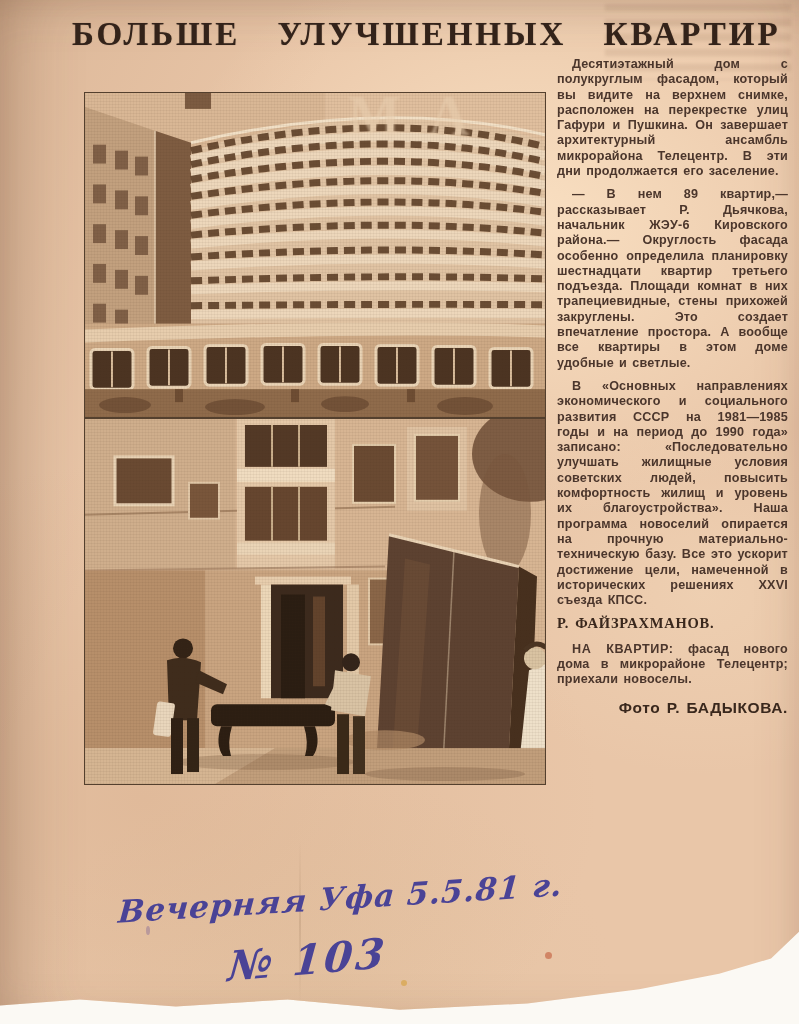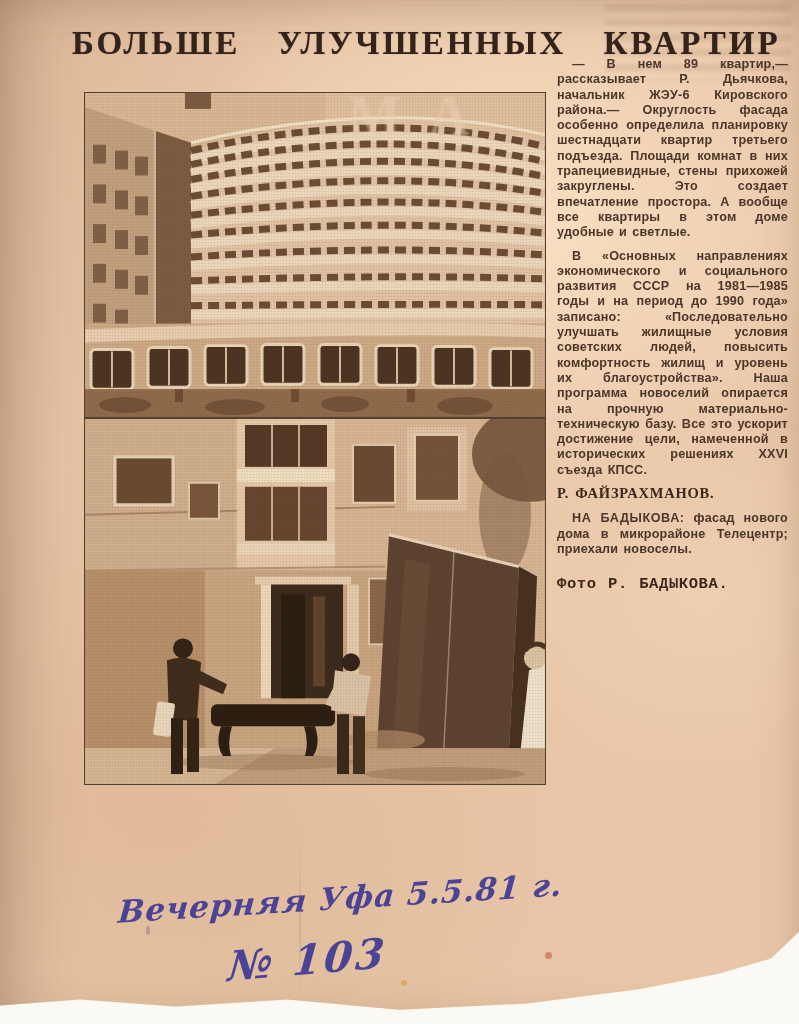--- a/index.html
+++ b/index.html
@@ -11,21 +11,21 @@
       radial-gradient(520px 420px at 66% 22%, rgba(252,228,198,.85), rgba(252,228,198,0) 70%),
       radial-gradient(700px 520px at 18% 78%, rgba(203,158,122,.30), rgba(203,158,122,0) 65%),
       radial-gradient(340px 260px at 88% 58%, rgba(242,214,184,.55), rgba(242,214,184,0) 70%),
       radial-gradient(420px 300px at 40% 96%, rgba(226,194,160,.6), rgba(226,194,160,0) 70%),
       linear-gradient(115deg, rgba(172,128,94,.20), rgba(0,0,0,0) 28%);
     box-shadow:inset 52px 0 70px -40px rgba(92,58,36,.32),
                inset -28px 0 50px -30px rgba(92,58,36,.16),
                inset 0 42px 60px -42px rgba(92,58,36,.22),
                inset 0 -34px 55px -38px rgba(110,70,42,.20);
     clip-path:polygon(0 0,100% 0,100% 91%,96.5% 93.6%,90% 95.1%,80% 96.6%,66% 98%,50% 98.6%,36% 97.6%,22% 98.3%,10% 97.6%,0 98.2%);}
-  .headline{position:absolute;left:72px;top:25px;width:706px;margin:0;
+  .headline{position:absolute;left:72px;top:16px;width:706px;margin:0;
     font-family:"Liberation Serif",serif;font-weight:700;font-size:33px;line-height:36px;
     letter-spacing:3px;word-spacing:26px;color:#33231a;white-space:nowrap;
     text-shadow:0 0 1px rgba(51,35,26,.4);}
   .photo-col{position:absolute;left:84px;top:92px;width:462px;z-index:1;}
   .photo{position:relative;border:1px solid #54402e;background:#d9b795;overflow:hidden;box-sizing:border-box;}
   .photo-top{height:326px;}
   .photo-bottom{height:367px;margin-top:10px;}
   .photo svg{display:block;width:100%;height:100%;}
   .photo::after{content:"";position:absolute;inset:0;pointer-events:none;
     background:repeating-linear-gradient(0deg, rgba(62,40,24,.055) 0 1px, rgba(0,0,0,0) 1px 3px),
@@ -35,22 +35,22 @@
     color:rgba(234,208,176,.55);filter:blur(1px);}
   .ghost-tr{position:absolute;right:8px;top:4px;width:186px;height:76px;pointer-events:none;
     background:repeating-linear-gradient(180deg, rgba(125,90,62,.12) 0 7px, rgba(0,0,0,0) 7px 15px);
     filter:blur(1.4px);}
   .text-col{position:absolute;left:557px;top:57px;width:231px;color:#4b362c;
     font-size:12.6px;line-height:15.3px;font-weight:700;letter-spacing:.2px;word-spacing:1.5px;
     text-align:justify;}
   .text-col p{margin:0 0 8px;text-indent:15px;}
   .text-col p.byline{font-family:"Liberation Serif",serif;font-size:14.5px;letter-spacing:.8px;
     text-indent:0;margin:3px 0 10px;color:#3a281d;}
-  .text-col p.credit{font-family:Liberation Mono, monospace;font-size:15.5px;letter-spacing:.6px;
-    text-align:left;text-indent:0;margin-top:20px;color:#3a281d;}
+  .text-col p.credit{font-family:Liberation Sans, sans-serif;font-size:15.5px;letter-spacing:.6px;
+    text-align:right;text-indent:0;margin-top:12px;color:#3a281d;}
   .cap-label{letter-spacing:.6px;}
   .handwriting{position:absolute;z-index:4;color:#4a4396;pointer-events:none;
     font-family:"DejaVu Serif",serif;font-style:italic;font-weight:700;}
   .hw1{left:118px;top:880px;font-size:31px;letter-spacing:1px;transform:rotate(-3.5deg) skewX(-8deg);}
   .hw2{left:228px;top:936px;font-size:41px;letter-spacing:3px;transform:rotate(-5deg) skewX(-10deg);}
   .stain{position:absolute;border-radius:50%;pointer-events:none;}
   .stain1{left:545px;top:952px;width:7px;height:7px;background:rgba(190,80,48,.55);filter:blur(.5px);}
   .stain2{left:401px;top:980px;width:6px;height:6px;background:rgba(214,160,58,.6);filter:blur(.5px);}
   .stain3{left:146px;top:926px;width:4px;height:9px;background:rgba(118,92,150,.38);filter:blur(.6px);}
   .crease{position:absolute;left:299px;top:840px;width:2px;height:165px;pointer-events:none;
@@ -226,24 +226,25 @@
           <path d="M 252,262 L 240,286 L 250,290 L 260,268 Z" fill="#d9c3a4"></path>
           <rect x="252" y="296" width="12" height="60" fill="#3a2918"></rect>
           <rect x="268" y="298" width="12" height="58" fill="#41301e"></rect>
         </svg>
       </figure>
     </div>
 
     <div class="ghost-ma">МА</div>
 
     <div class="text-col">
+      <p>Десятиэтажный дом с полукруглым фасадом, который вы видите на верхнем снимке, расположен на перекрестке улиц Гафури и Пушкина. Он завершает архитектурный ансамбль микрорайона Телецентр. В эти дни продолжается его заселение.</p>
       <p>— В нем 89 квартир,— рассказывает Р. Дьячкова, начальник ЖЭУ-6 Кировского района.— Округлость фасада особенно определила планировку шестнадцати квартир третьего подъезда. Площади комнат в них трапециевидные, стены прихожей закруглены. Это создает впечатление простора. А вообще все квартиры в этом доме удобные и светлые.</p>
       <p>В «Основных направлениях экономического и социального развития СССР на 1981—1985 годы и на период до 1990 года» записано: «Последовательно улучшать жилищные условия советских людей, повысить комфортность жилищ и уровень их благоустройства». Наша программа новоселий опирается на прочную материально-техническую базу. Все это ускорит достижение цели, намеченной в исторических решениях XXVI съезда КПСС.</p>
       <p class="byline">Р. ФАЙЗРАХМАНОВ.</p>
-      <p><span class="cap-label">НА БАДЫКОВА:</span> <span>фасад нового дома в микрорайоне Телецентр; приехали новоселы.</span></p>
+      <p><span class="cap-label">НА КВАРТИР:</span> <span>фасад нового дома в микрорайоне Телецентр; приехали новоселы.</span></p>
       <p class="credit">Фото Р. БАДЫКОВА.</p>
     </div>
 
     <div class="handwriting hw1">Вечерняя Уфа 5.5.81 г.</div>
     <div class="handwriting hw2">№ 103</div>
 
     <div class="crease"></div>
     <div class="stain stain1"></div>
     <div class="stain stain2"></div>
     <div class="stain stain3"></div>

